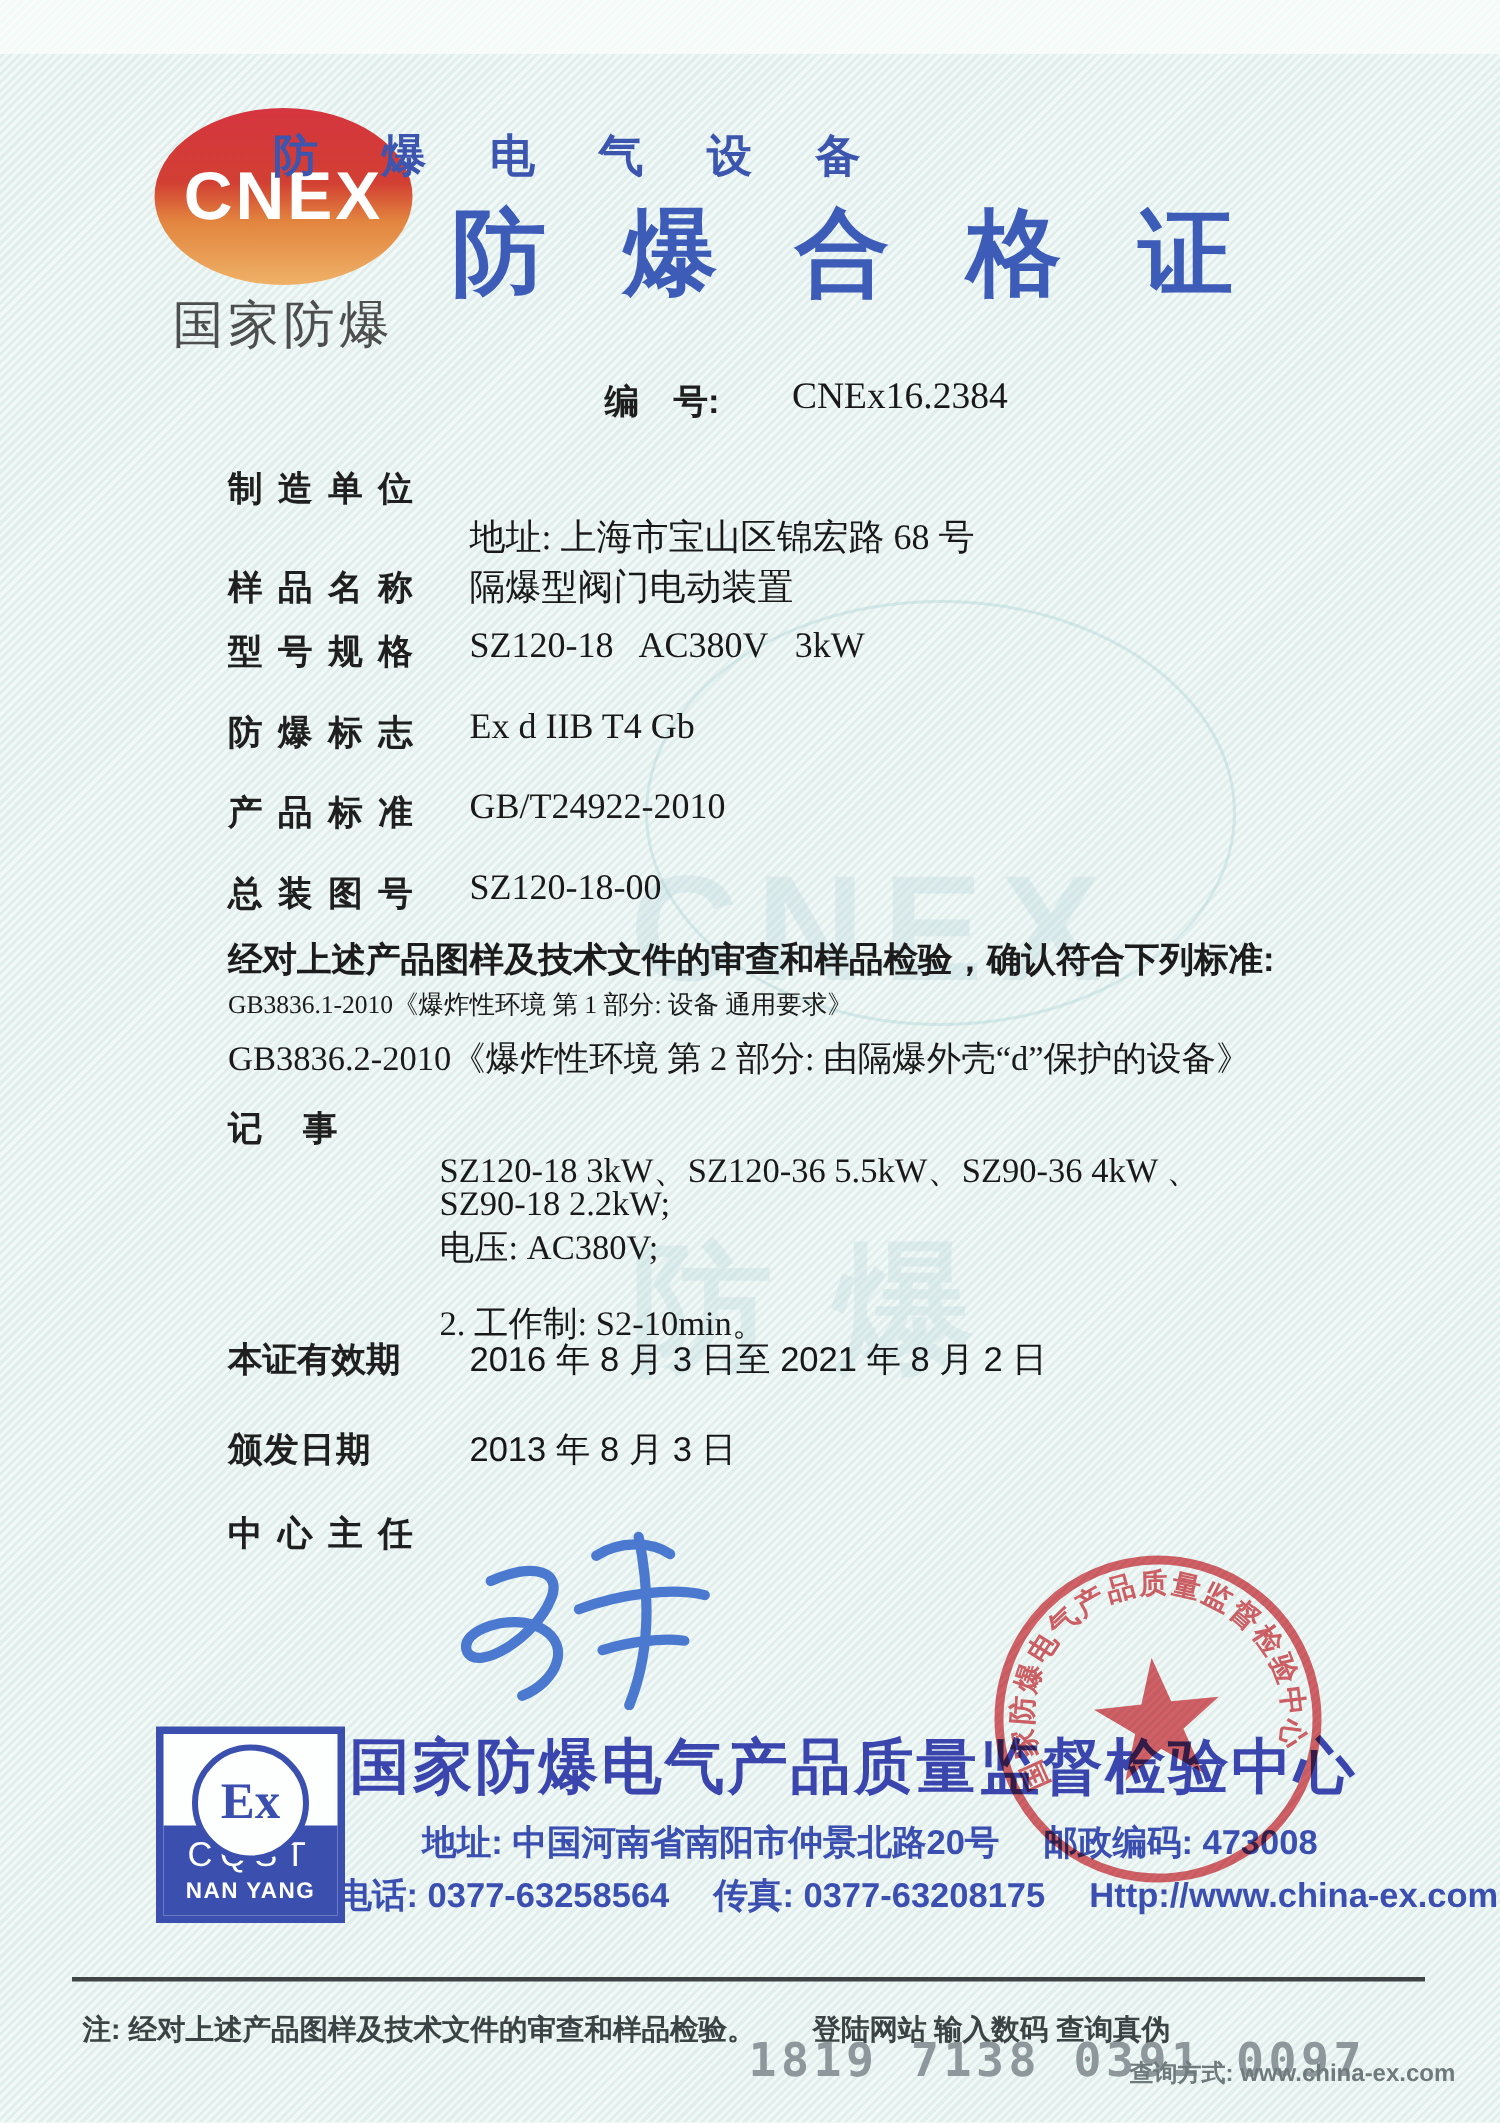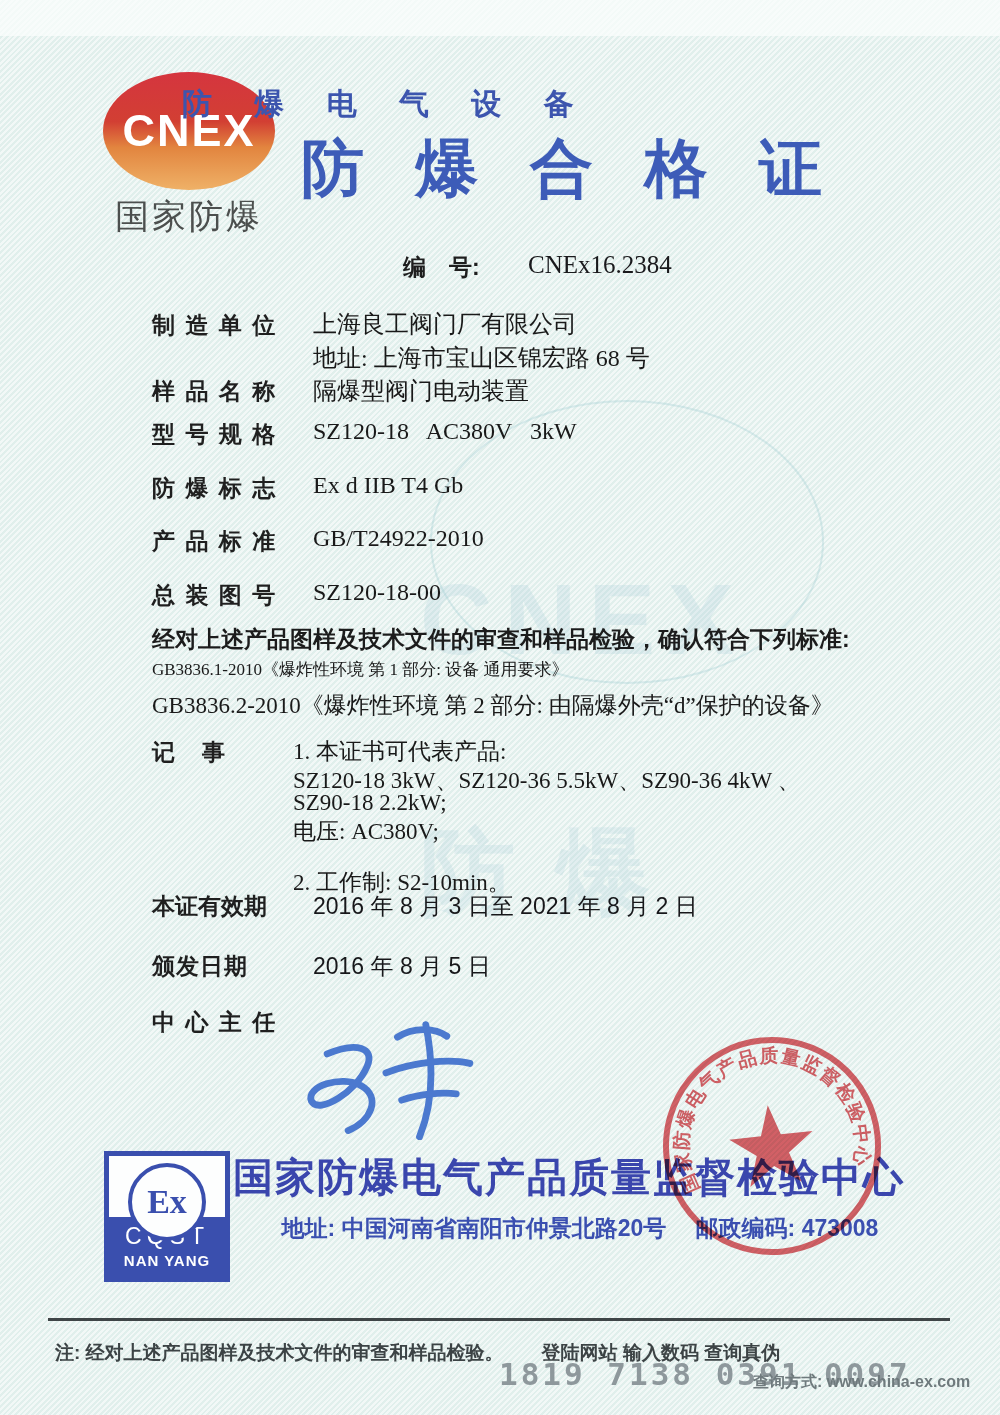--- a/index.html
+++ b/index.html
@@ -71,21 +71,20 @@
     <span class="logo-text">CNEX</span>
   </div>
   <div class="abs logo-caption">国家防爆</div>
   <div class="abs doc-type">防 爆 电 气 设 备</div>
   <div class="abs main-title">防 爆 合 格 证</div>
 
   <div class="abs certno-label">编　号:</div>
   <div class="abs certno-value">CNEx16.2384</div>
 
   <div class="abs flabel" style="top:310px">制 造 单 位</div>
-  <div class="abs fvalue" style="top:308px">上海良工阀门厂有限公司</div>
   <div class="abs fvalue" style="top:342px">地址: 上海市宝山区锦宏路 68 号</div>
 
   <div class="abs flabel" style="top:376px">样 品 名 称</div>
   <div class="abs fvalue" style="top:375px">隔爆型阀门电动装置</div>
 
   <div class="abs flabel" style="top:419px">型 号 规 格</div>
   <div class="abs fvalue pre" style="top:418px">SZ120-18   AC380V   3kW</div>
 
   <div class="abs flabel" style="top:473px">防 爆 标 志</div>
   <div class="abs fvalue" style="top:472px">Ex d IIB T4 Gb</div>
@@ -94,31 +93,30 @@
   <div class="abs fvalue" style="top:525px">GB/T24922-2010</div>
 
   <div class="abs flabel" style="top:580px">总 装 图 号</div>
   <div class="abs fvalue" style="top:579px">SZ120-18-00</div>
 
   <div class="abs st1">经对上述产品图样及技术文件的审查和样品检验，确认符合下列标准:</div>
   <div class="abs st2">GB3836.1-2010《爆炸性环境 第 1 部分: 设备 通用要求》</div>
   <div class="abs st3">GB3836.2-2010《爆炸性环境 第 2 部分: 由隔爆外壳“d”保护的设备》</div>
 
   <div class="abs flabel" style="top:737px">记　事</div>
-  <div class="abs rline" style="top:736px">1. 本证书可代表产品:</div>
   <div class="abs rline" style="top:765px">SZ120-18 3kW、SZ120-36 5.5kW、SZ90-36 4kW 、</div>
   <div class="abs rline" style="top:790px">SZ90-18 2.2kW;</div>
   <div class="abs rline" style="top:816px">电压: AC380V;</div>
   <div class="abs rline" style="top:867px">2. 工作制: S2-10min。</div>
 
   <div class="abs flabel" style="top:891px;letter-spacing:0px">本证有效期</div>
   <div class="abs dateval" style="top:891px">2016 年 8 月 3 日至 2021 年 8 月 2 日</div>
 
   <div class="abs flabel" style="top:951px;letter-spacing:1px">颁发日期</div>
-  <div class="abs dateval" style="top:951px">2016 年 8 月 5 日</div>
+  <div class="abs dateval" style="top:951px">2013 年 8 月 3 日</div>
 
   <div class="abs flabel" style="top:1007px">中 心 主 任</div>
   <svg class="abs sig-svg" width="185" height="128" viewBox="0 0 175 122">
     <g stroke="#4b79cf" stroke-width="6.5" fill="none" stroke-linecap="round" stroke-linejoin="round">
       <path d="M 30,40 C 58,28 76,34 68,52 C 58,76 22,98 15,85 C 9,71 44,60 62,70 C 82,81 72,104 50,113"></path>
       <path d="M 97,24 C 112,14 133,15 144,23"></path>
       <path d="M 86,58 C 112,48 146,44 166,49"></path>
       <path d="M 124,12 C 130,42 133,82 118,119"></path>
       <path d="M 101,84 C 116,79 138,76 153,78"></path>
     </g>
@@ -129,20 +127,21 @@
       <span>Ex</span>
     </div>
     <div class="ex-bottom">
       <div class="ex-cqst">CQST</div>
       <div class="ex-ny">NAN YANG</div>
     </div>
   </div>
 
   <div class="abs institution">国家防爆电气产品质量监督检验中心</div>
   <div class="abs addr-line pre">地址: 中国河南省南阳市仲景北路20号　 邮政编码: 473008</div>
+  <div class="abs phone-line pre">电话: 0377-63258564　 传真: 0377-63208175　 Http://www.china-ex.com</div>
 
   <svg class="abs stamp" viewBox="0 0 234 234">
     <g transform="rotate(-6 117 117)">
       <circle cx="117" cy="117" r="106" fill="none" stroke="#d9474e" stroke-width="6"></circle>
       <polygon points="117,76 127,106.2 158.8,106.4 133.2,125.3 142.9,155.6 117,137 91.1,155.6 100.8,125.3 75.2,106.4 107,106.2" fill="#d9474e"></polygon>
       <defs>
         <path id="sealArc" d="M 40.9 152.5 A 84 84 0 1 1 193.1 152.5" fill="none"></path>
       </defs>
       <text font-size="19" fill="#d9474e" font-weight="bold" letter-spacing="2">
         <textPath href="#sealArc" startOffset="0" textLength="330" lengthAdjust="spacing">国家防爆电气产品质量监督检验中心</textPath>

